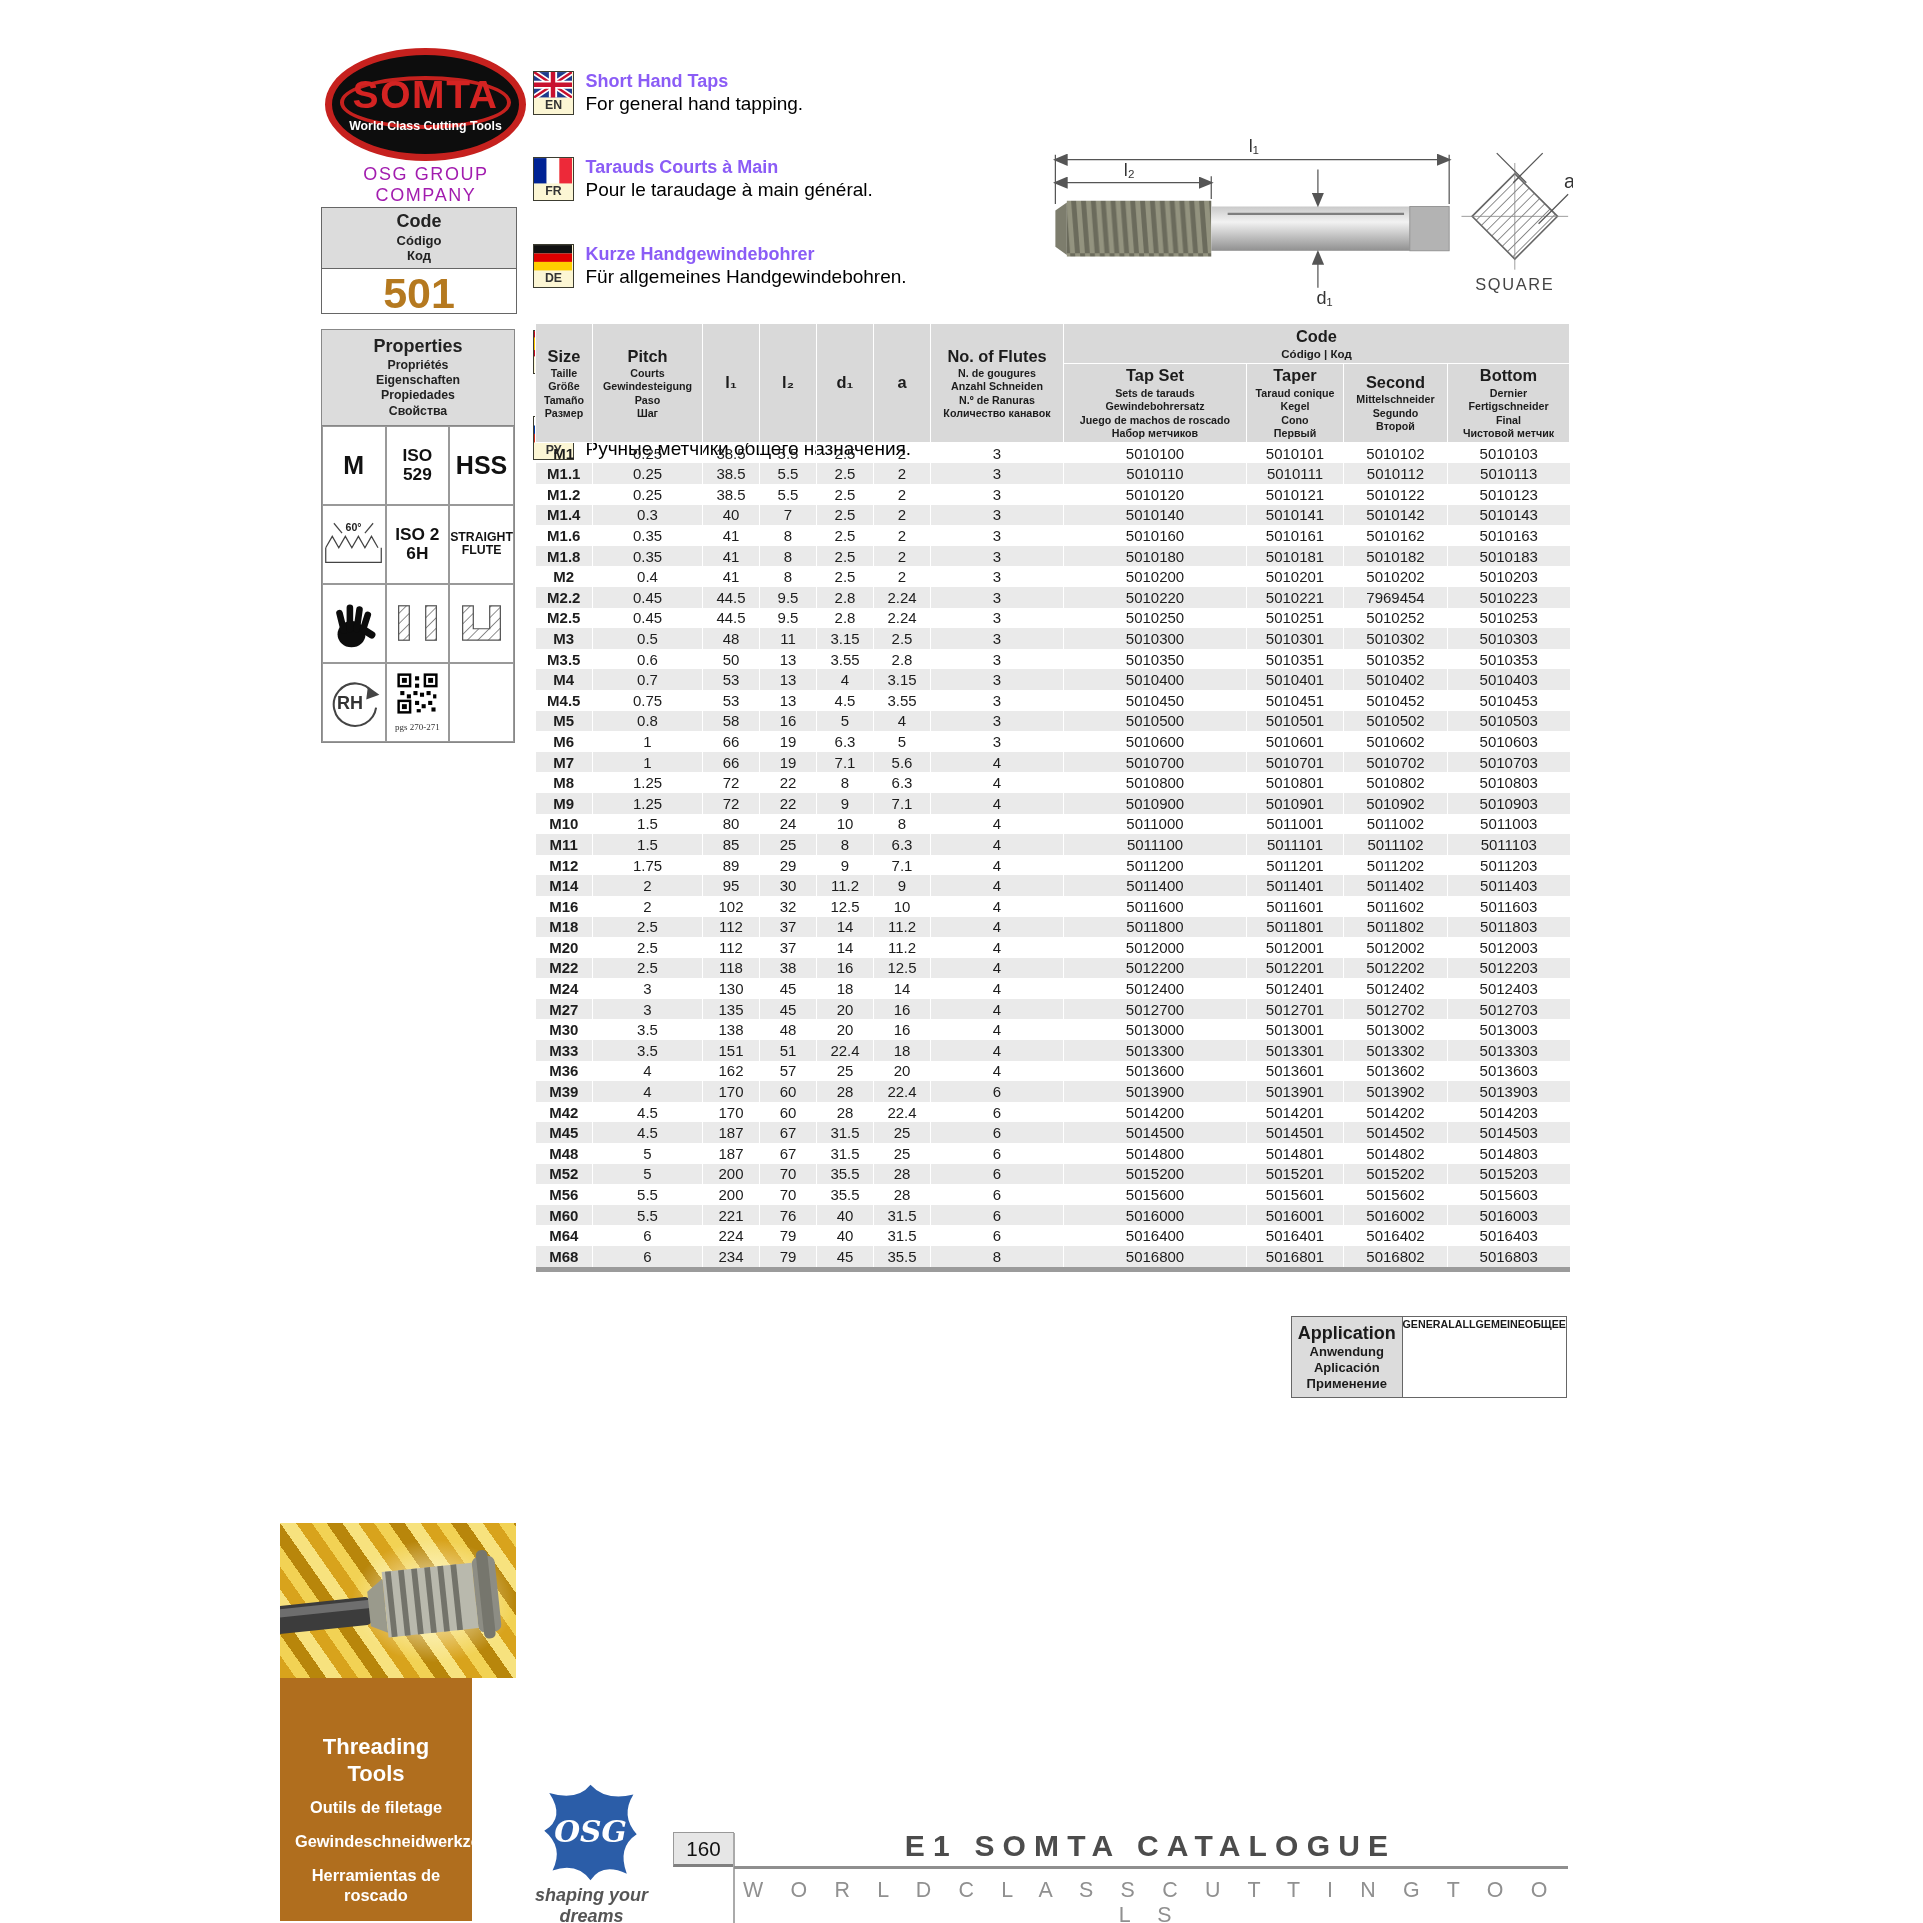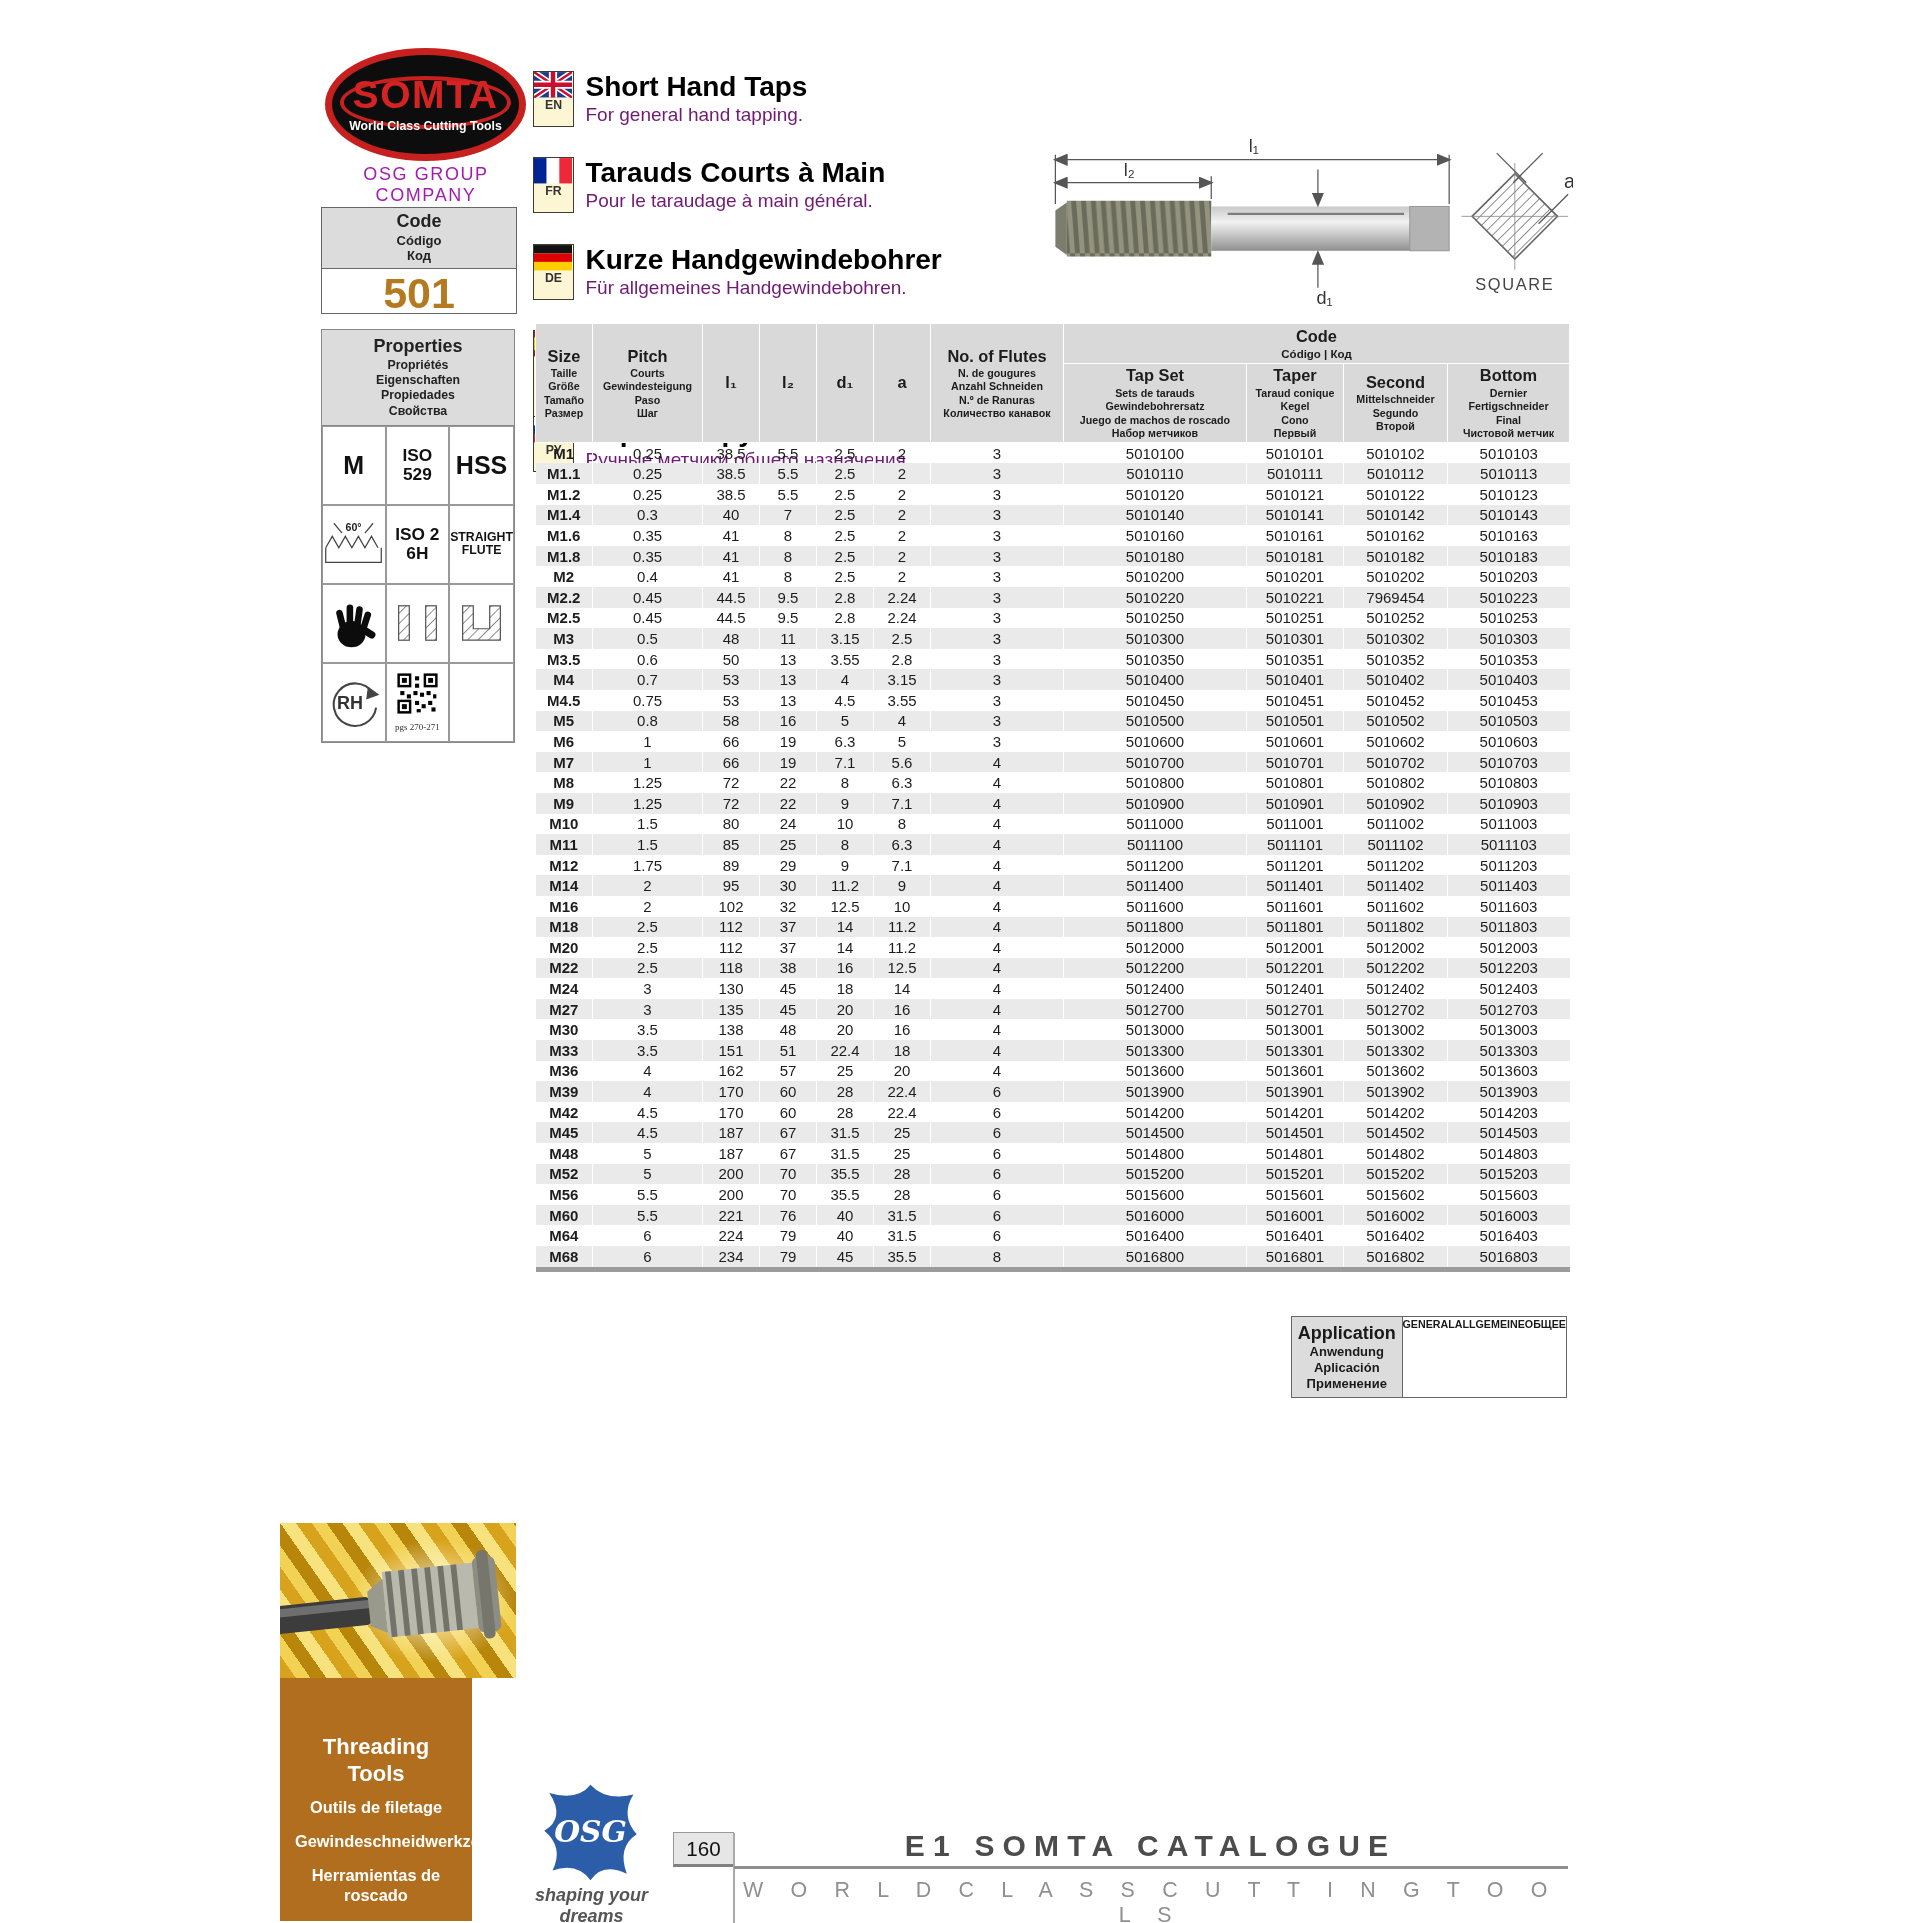--- a/index.html
+++ b/index.html
@@ -22,22 +22,22 @@
   .codebox .head .ln0{font-size:18px;}
   .codebox .val{text-align:center;font-size:43px;font-weight:bold;color:#b5791f;line-height:48px;}
 
   
   .langs{position:absolute;left:533px;top:71px;width:461px;}
   .lang{position:absolute;left:0;display:flex;}
   .flagcol{width:41px;border:1.6px solid #3c3c30;box-sizing:border-box;background:#fcf6d4;}
   .flag{width:38px;height:25.5px;display:block;}
   .flagcode{text-align:center;font-size:12.3px;font-weight:bold;color:#333;padding:0.8px 0 1.6px;}
   .langtxt{margin-left:11.5px;}
-  .langtxt .t{font-size:28px;font-weight:bold;color:#000000;line-height:1.15;}
-  .langtxt .s{font-size:19px;color:#701a75;line-height:1.25;}
+  .langtxt .t{font-size:18px;font-weight:bold;color:#8b5cf6;line-height:1.15;}
+  .langtxt .s{font-size:19px;color:#000000;line-height:1.25;}
 
   
   .props{position:absolute;left:321px;top:329px;width:194px;border:0.8px solid #888;box-sizing:border-box;}
   .props-head{background:#dcdcdc;border-bottom:0.8px solid #888;text-align:center;padding:5px 0 5.8px;}
   .props-head .ln{font-size:12.3px;font-weight:bold;color:#222;line-height:1.25;}
   .props-head .ln0{font-size:18px;}
   .props-grid{display:grid;grid-template-columns:1fr 1fr 1fr;}
   .pcell{border:0.8px solid #999;height:79px;display:flex;flex-direction:column;align-items:center;justify-content:center;
          text-align:center;background:#fff;box-sizing:border-box;}
   .pcell .ln{font-weight:bold;font-size:17.3px;line-height:1.1;color:#111;}

